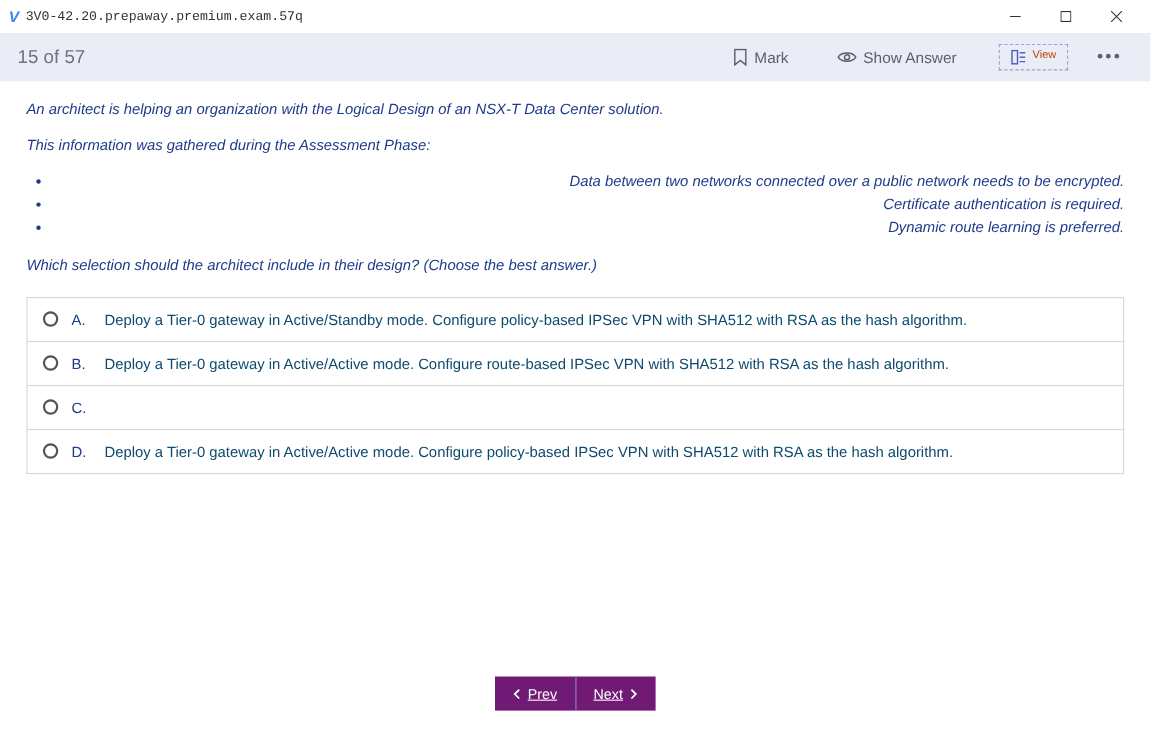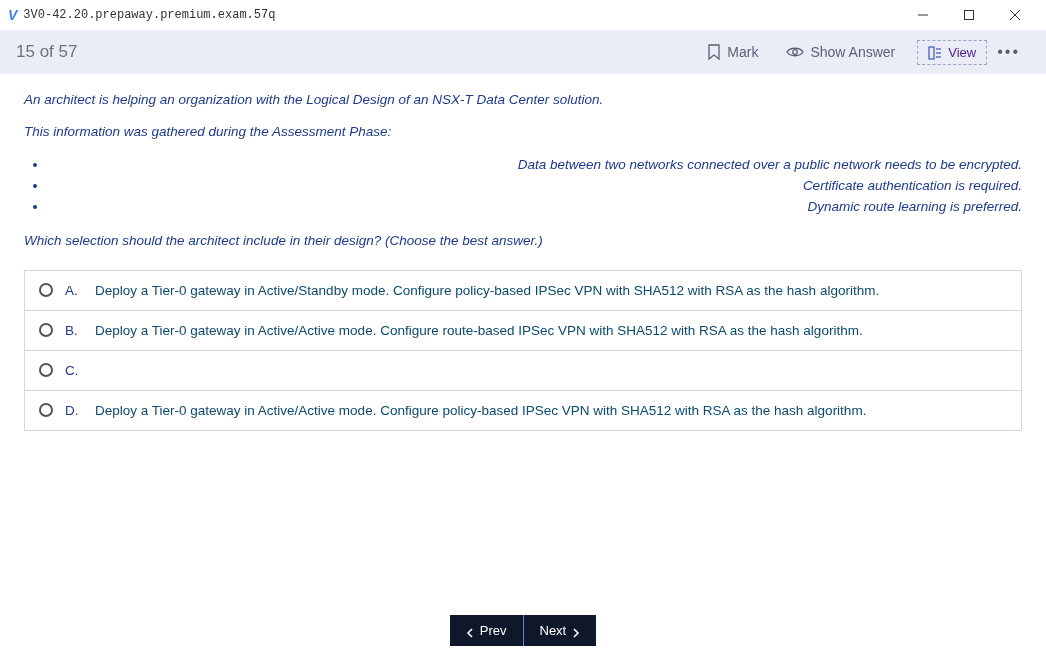--- a/index.html
+++ b/index.html
@@ -66,42 +66,42 @@
       padding: 1px 16px;
     }
     .question-count {
       font-size: 17px;
       color: #6b7280;
     }
     .toolbar-actions {
       margin-left: auto;
       display: flex;
       align-items: center;
-      gap: 0;
+      gap: 16px;
     }
     .toolbar-btn {
       display: flex;
       align-items: center;
       gap: 6px;
       padding: 6px 14px;
       color: #5a5f73;
       font-size: 14px;
       cursor: pointer;
     }
     .toolbar-btn svg {
       stroke: #5a5f73;
     }
     .view-btn {
-      color: #4c1d95;
+      color: #c2410c;
       border: 1px dashed #9ba3c9;
       padding: 4px 10px;
       margin-left: 8px;
-      font-size: 13px;
-      display: flex;
-      align-items: flex-end;
+      font-size: 10px;
+      display: flex;
+      align-items: flex-start;
       gap: 6px;
       cursor: pointer;
     }
     .view-btn svg {
       stroke: #4a5fc1;
     }
     .more-btn {
       padding: 6px 10px;
       color: #5a5f73;
       cursor: pointer;
@@ -168,29 +168,30 @@
     }
     .footer {
       display: flex;
       justify-content: center;
       padding: 12px 0 20px 0;
     }
     .nav-btns {
       display: flex;
     }
     .nav-btn {
-      background: #0f172a;
+      background: #701a75;
       color: #fff;
       border: none;
       padding: 8px 16px;
       font-size: 13px;
       cursor: pointer;
       display: flex;
-      align-items: flex-end;
+      align-items: center;
       gap: 6px;
+      text-decoration: underline;
     }
     .nav-btn:first-child {
       border-right: 1px solid #6b7fd1;
     }
     .nav-btn svg {
       stroke: #fff;
     }
   </style>
 </head>
 <body>

